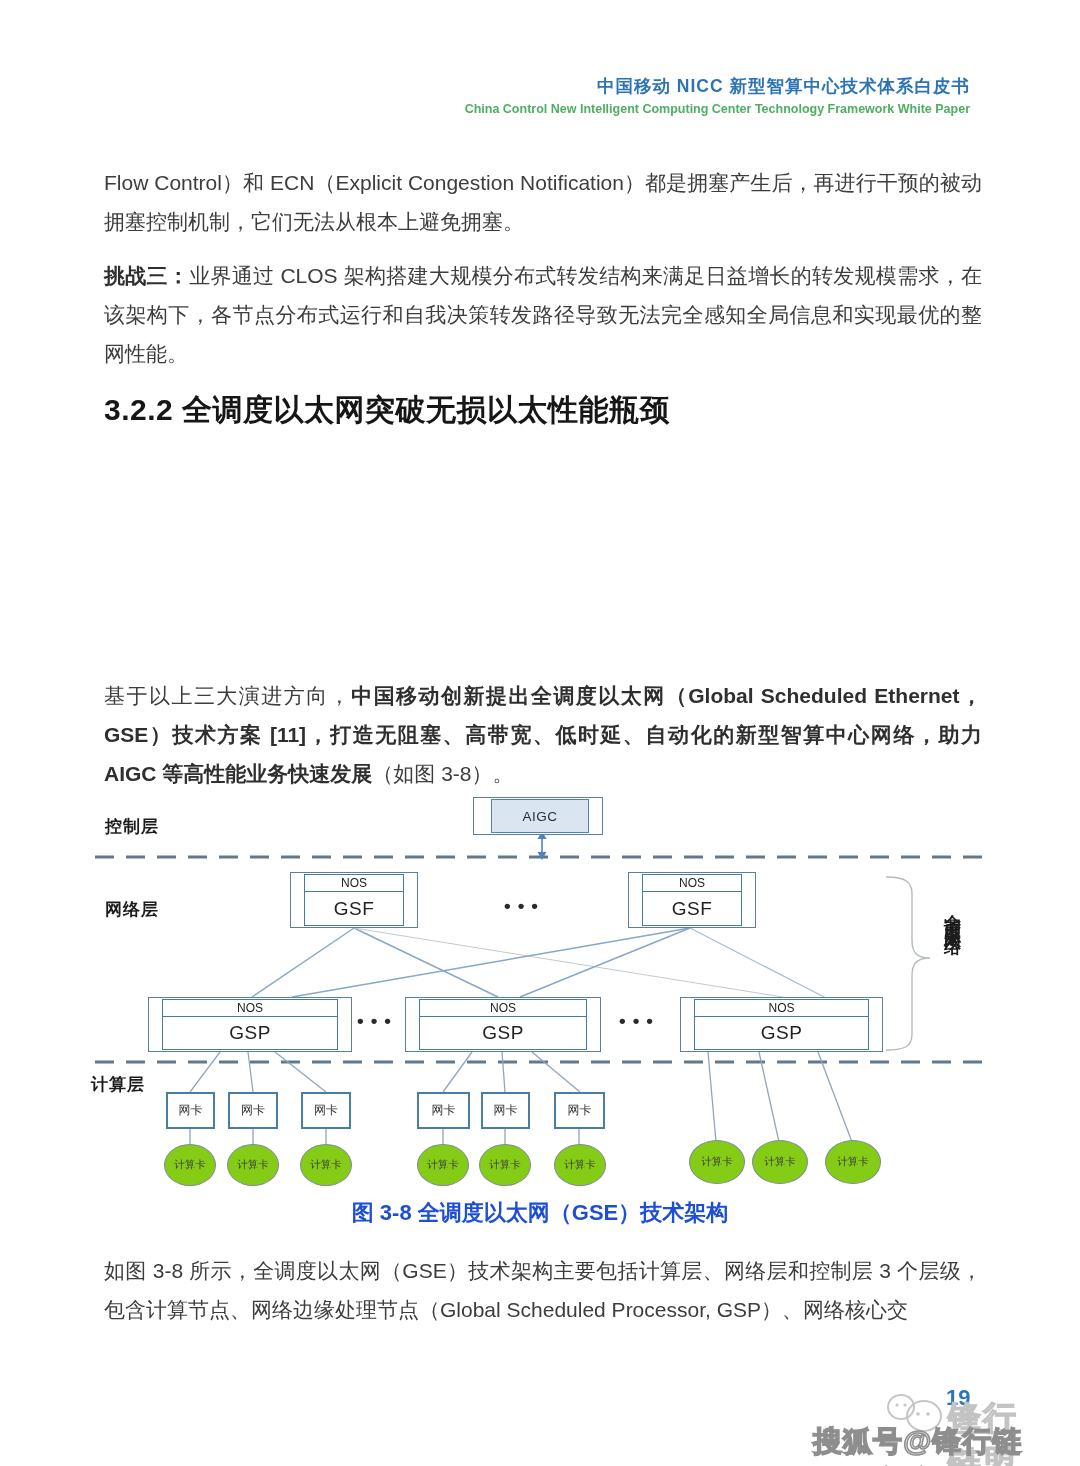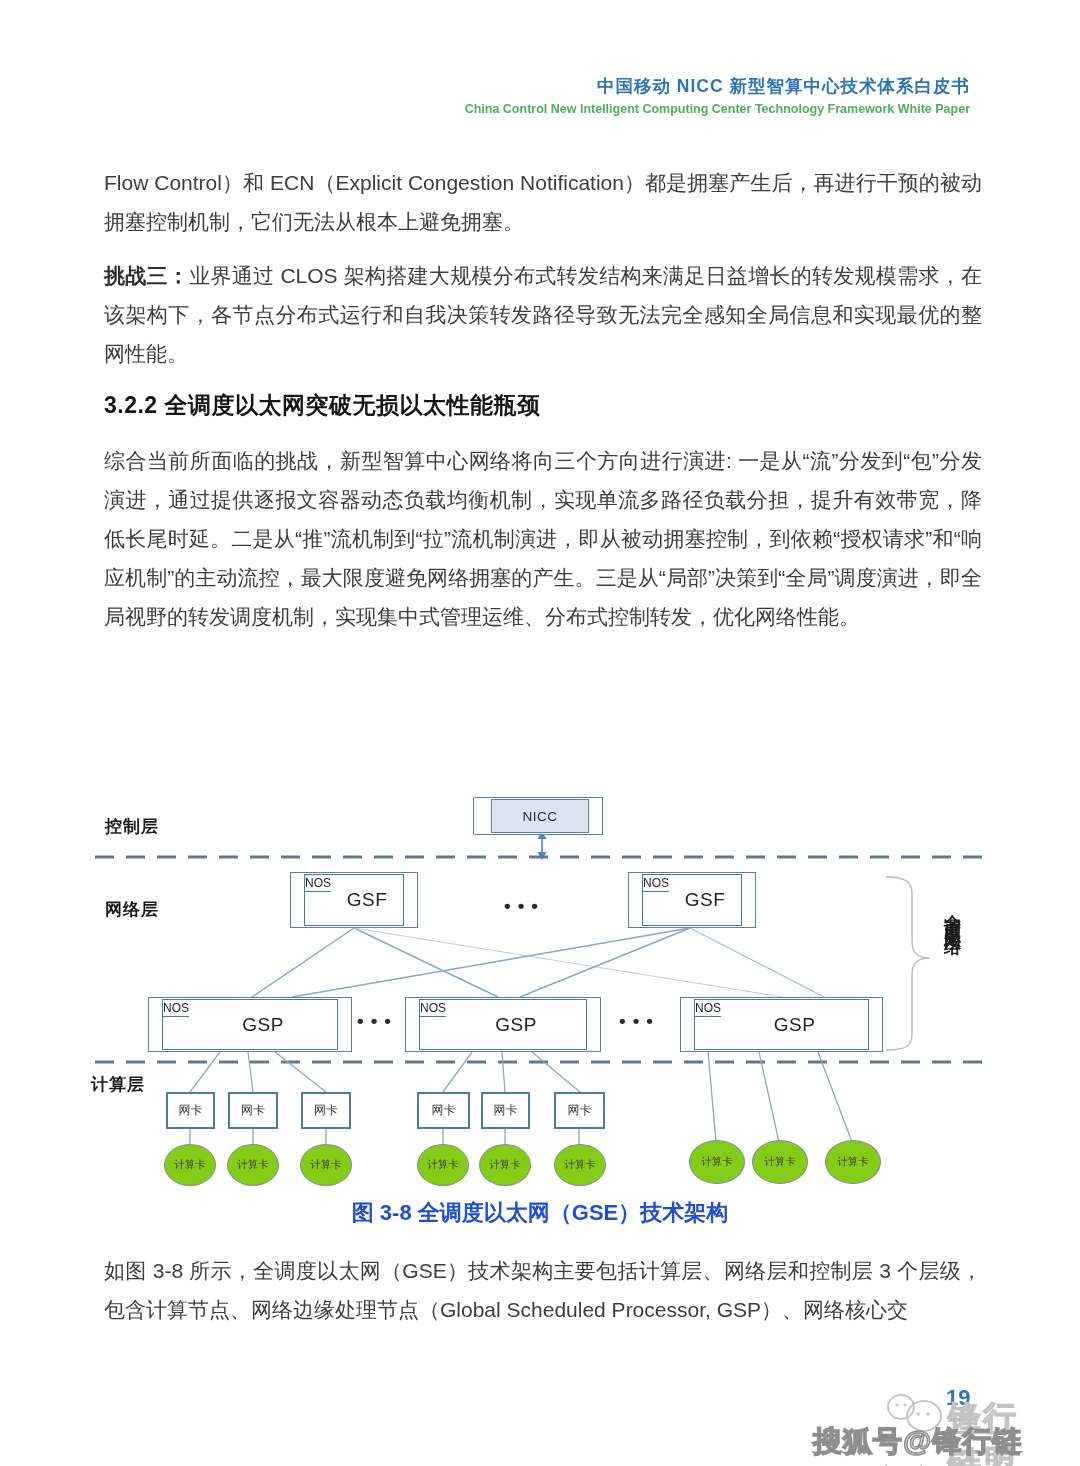--- a/index.html
+++ b/index.html
@@ -18,21 +18,21 @@
     color:#3d3d3d; text-align:justify;
   }
   .para b { color:#2f2f2f; }
   .p1 { top:163px; }
   .p2 { top:256px; }
   .p3 { top:441px; }
   .p4 { top:676px; }
   .p5 { top:1251px; }
   .sec-heading {
     position:absolute; left:104px; top:390px; width:878px;
-    font-size:23px; font-weight:bold; color:#161616; letter-spacing:0.5px;
+    font-size:30px; font-weight:bold; color:#161616; letter-spacing:0.5px;
   }
   .fig-caption {
     position:absolute; left:0; top:1198px; width:1080px; text-align:center;
     font-size:22px; font-weight:bold; color:#1d4ed8;
   }
   
   .diagram { position:absolute; left:0; top:790px; width:1080px; height:412px; }
   .diagram svg.wires { position:absolute; left:0; top:0; }
   .layer-label { position:absolute; font-size:17px; font-weight:bold; color:#1c1c1c; letter-spacing:1px; }
   .lbl-control { left:105px; top:25px; }
@@ -44,21 +44,21 @@
   .dots-gsp2 { left:619px; top:220px; }
   
   .gsos-outer { position:absolute; left:473px; top:7px; width:130px; height:38px;
     background:#fff; border:1.5px solid #5d7f9e; }
   .gsos-inner { position:absolute; left:17px; right:13px; top:1px; bottom:1px;
     background:#dbe5f1; border:1.5px solid #4f81bd; display:flex; align-items:center;
     justify-content:center; font-size:13.5px; color:#20303e; letter-spacing:0.5px; }
   
   .dev { position:absolute; background:#fff; border:1.5px solid #5d7f9e; }
   .dev-inner { position:absolute; left:13px; right:13px; top:1px; bottom:1px;
-    border:1.5px solid #3f7ca6; display:flex; flex-direction:row; background:#fff; }
+    border:1.5px solid #3f7ca6; display:flex; flex-direction:column; background:#fff; }
   .dev-nos { height:17px; line-height:16px; text-align:center; font-size:12px;
     color:#222; border-bottom:1.5px solid #3f7ca6; }
   .dev-main { flex:1; display:flex; align-items:center; justify-content:center;
     font-size:19px; color:#222; letter-spacing:0.5px; }
   .gsf1 { left:290px; top:82px; width:128px; height:56px; }
   .gsf2 { left:628px; top:82px; width:128px; height:56px; }
   .gsp1 { left:148px; top:207px; width:204px; height:55px; }
   .gsp2 { left:405px; top:207px; width:196px; height:55px; }
   .gsp3 { left:680px; top:207px; width:203px; height:55px; }
   
@@ -98,22 +98,22 @@
     <div class="hdr-cn">中国移动 NICC 新型智算中心技术体系白皮书</div>
     <div class="hdr-en">China Control New Intelligent Computing Center Technology Framework White Paper</div>
   </div>
 
   <p class="para p1">Flow Control）和 ECN（Explicit Congestion Notification）都是拥塞产生后，再进行干预的被动拥塞控制机制，它们无法从根本上避免拥塞。</p>
 
   <p class="para p2"><b>挑战三：</b><span>业界通过 CLOS 架构搭建大规模分布式转发结构来满足日益增长的转发规模需求，在该架构下，各节点分布式运行和自我决策转发路径导致无法完全感知全局信息和实现最优的整网性能。</span></p>
 
   <h2 class="sec-heading">3.2.2 全调度以太网突破无损以太性能瓶颈</h2>
 
-  <p class="para p3">综合当前所面临的挑战，新型智算中心网络将向三个方向进行演进: 一是从“流”分发到“包”分发演进，通过提供逐报文容器动态负载均衡机制，实现单流多路径负载分担，提升有效带宽，降低长尾时延。二是从“推”流机制到“拉”流机制演进，即从被动拥塞控制，到依赖“授权请求”和“响应机制”的主动流控，最大限度避免网络拥塞的产生。三是从“局部”决策到“全局”调度演进，即全局视野的转发调度机制，实现集中式管理运维、分布式控制转发，优化网络性能。</p>
-
+
+  <p class="para p4"><span>基于以上三大演进方向，</span><b>中国移动创新提出全调度以太网（Global Scheduled Ethernet，GSE）技术方案 [11]，打造无阻塞、高带宽、低时延、自动化的新型智算中心网络，助力 AIGC 等高性能业务快速发展</b><span>（如图 3-8）。</span></p>
 
   <div class="diagram">
 
     <svg class="wires" width="1080" height="412" viewBox="0 0 1080 412">
 
       <line x1="95" y1="67" x2="985" y2="67" stroke="#64788c" stroke-width="3.2" stroke-dasharray="19 12"></line>
       <line x1="95" y1="272" x2="985" y2="272" stroke="#64788c" stroke-width="3.2" stroke-dasharray="19 12"></line>
 
       <line x1="542" y1="47" x2="542" y2="64" stroke="#4f81bd" stroke-width="1.6"></line>
       <polygon points="542,41 537.5,49 546.5,49" fill="#4f81bd"></polygon>
@@ -147,21 +147,21 @@
 
       <path d="M886 87 C906 87 912 92 912 104 L912 150 C912 162 916 168 930 168
                C916 168 912 174 912 186 L912 244 C912 256 906 260 886 260" fill="none" stroke="#b3bcc2" stroke-width="1.4"></path>
     </svg>
 
     <div class="layer-label lbl-control">控制层</div>
     <div class="layer-label lbl-network">网络层</div>
     <div class="layer-label lbl-compute">计算层</div>
 
     <div class="gsos-outer">
-      <div class="gsos-inner">NICC</div>
+      <div class="gsos-inner">AIGC</div>
     </div>
 
     <div class="dev gsf1">
       <div class="dev-inner">
         <div class="dev-nos">NOS</div>
         <div class="dev-main">GSF</div>
       </div>
     </div>
     <div class="dots dots-net">•••</div>
     <div class="dev gsf2">

